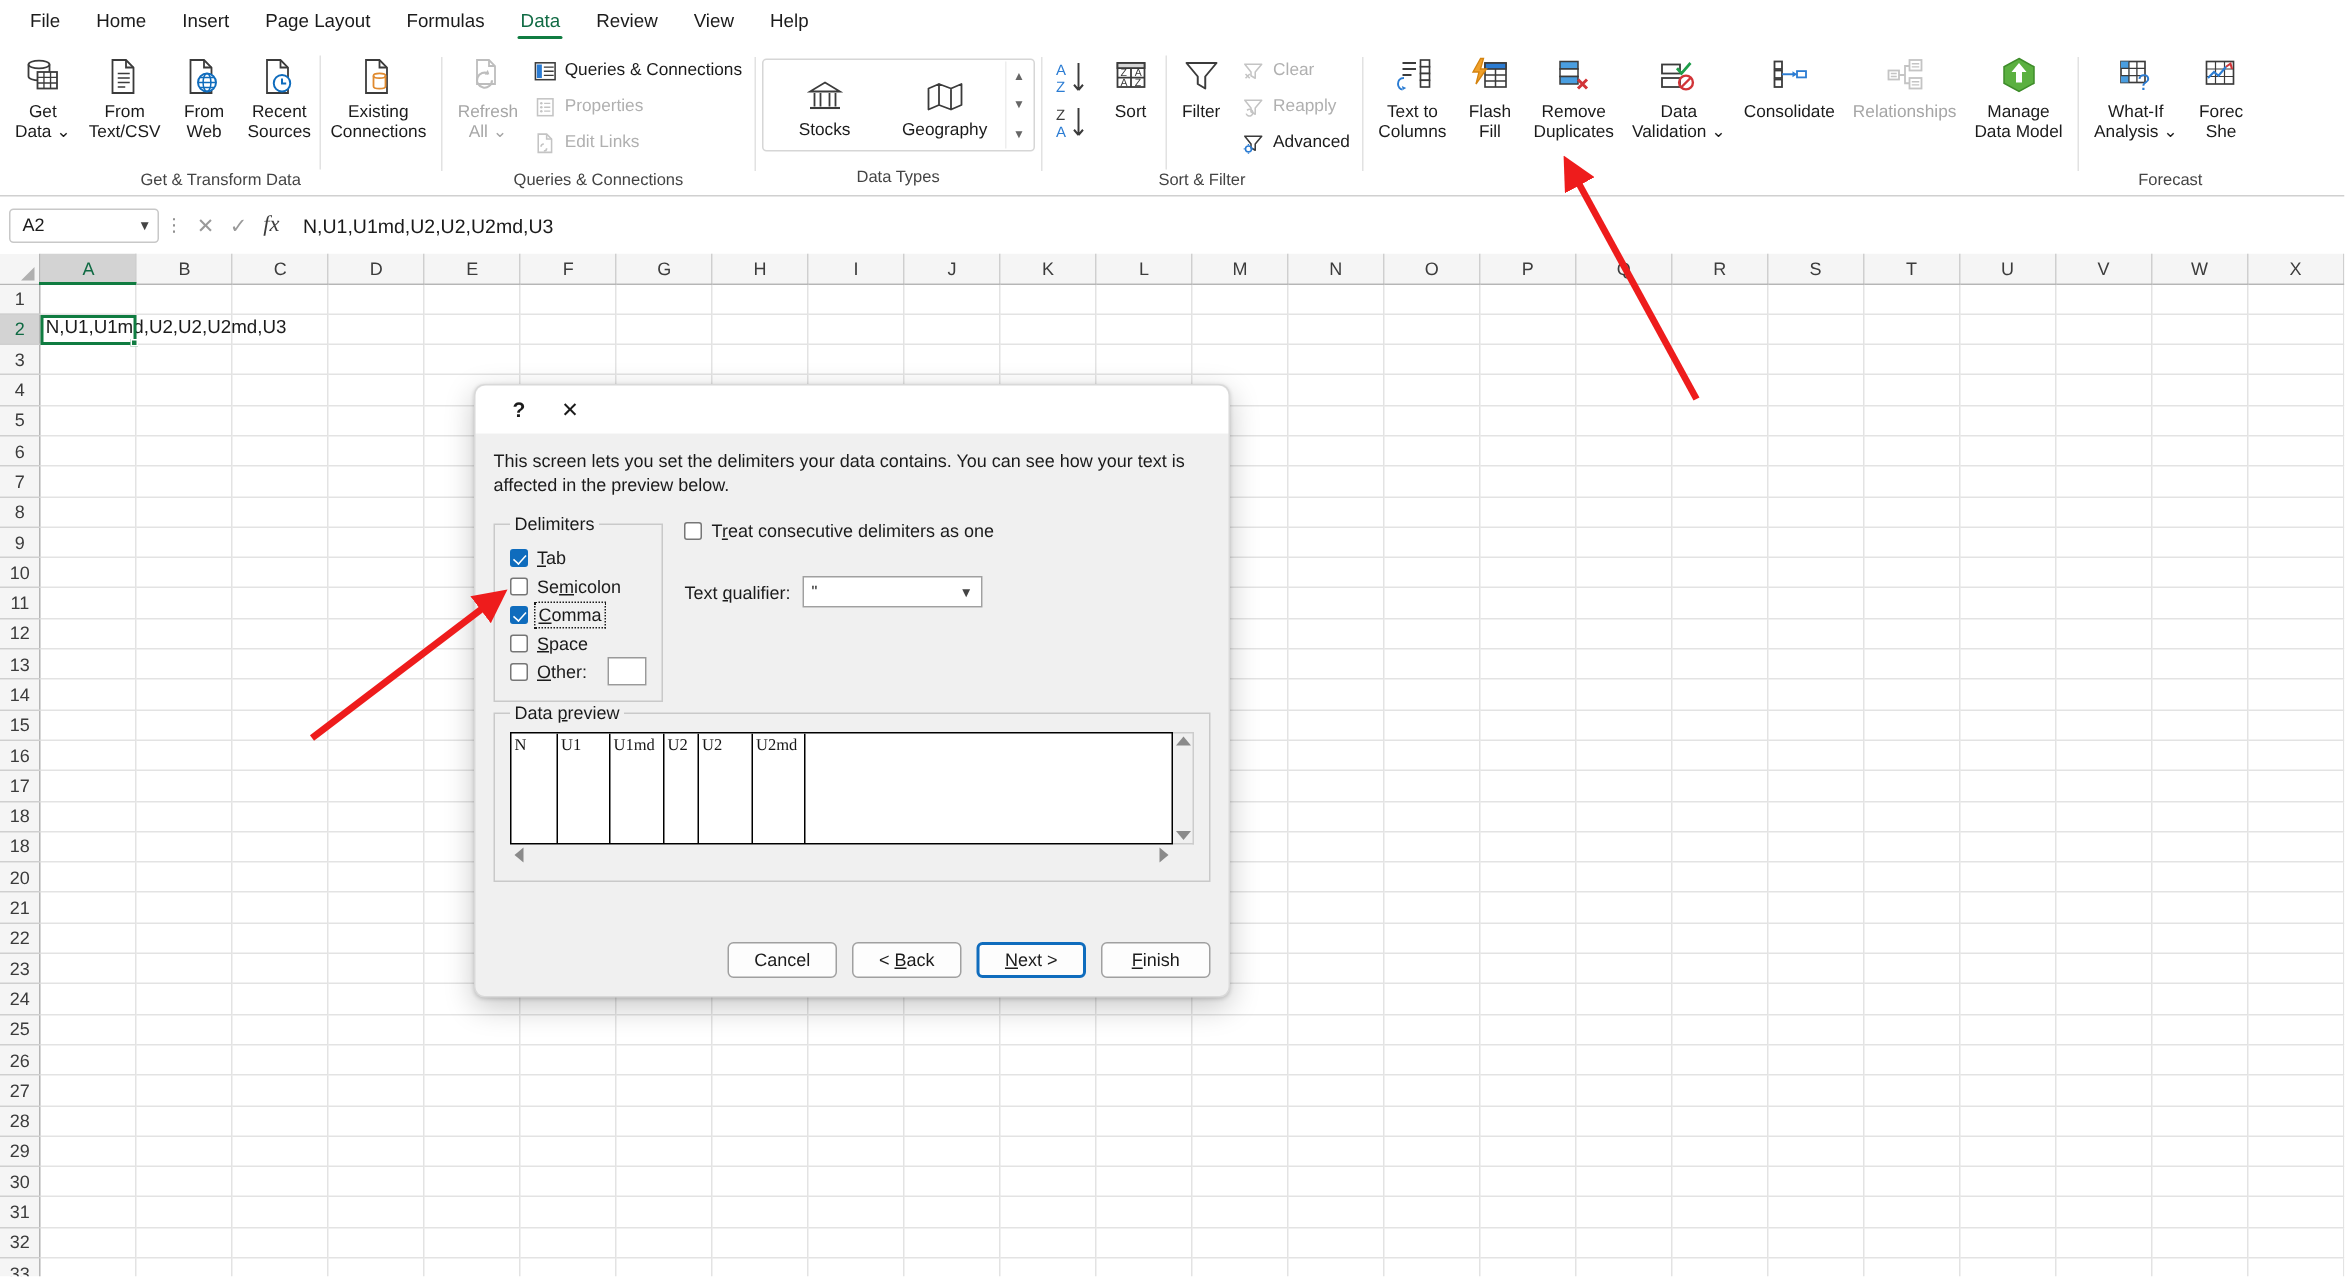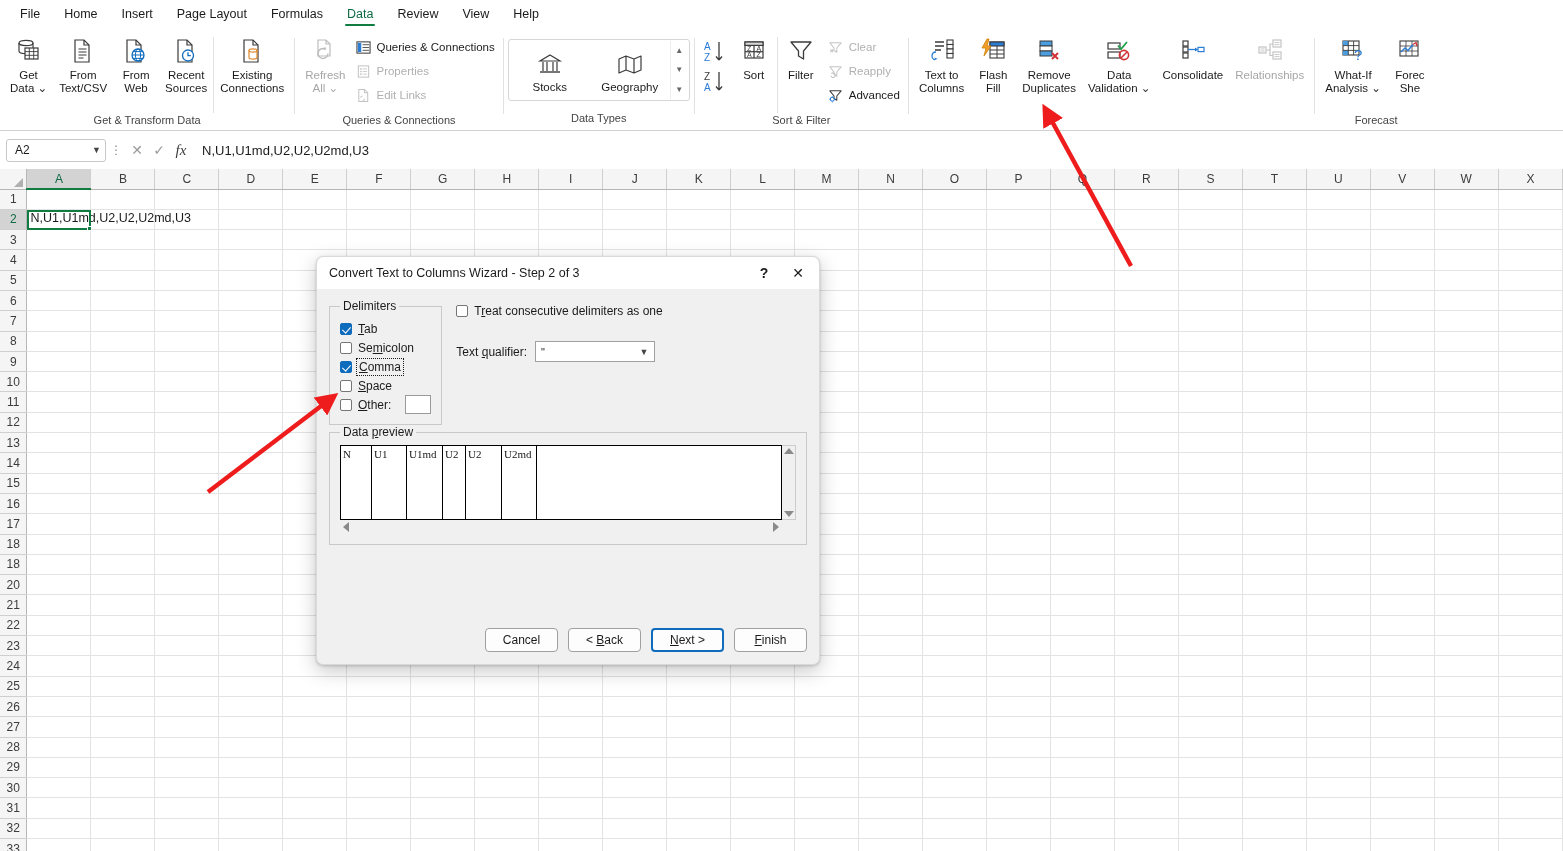--- a/index.html
+++ b/index.html
@@ -561,20 +561,30 @@
               <rect x="4" y="11" width="7" height="6" fill="#fff" stroke="#c4c4c4" stroke-width="1.2"></rect>
               <path d="M5.5 13h4M5.5 15h4" stroke="#c4c4c4" stroke-width="0.9"></path>
               <rect x="18" y="4" width="8" height="7" fill="#fff" stroke="#c4c4c4" stroke-width="1.2"></rect>
               <path d="M19.5 6.5h5M19.5 8.6h5" stroke="#c4c4c4" stroke-width="0.9"></path>
               <rect x="18" y="16" width="8" height="7" fill="#fff" stroke="#c4c4c4" stroke-width="1.2"></rect>
               <path d="M19.5 18.5h5M19.5 20.6h5" stroke="#c4c4c4" stroke-width="0.9"></path>
               <path d="M11 14h4v-6h3M15 14v5.5h3" fill="none" stroke="#c4c4c4" stroke-width="1.2"></path>
             </svg>
           </div>
           <div class="lbl">Relationships</div>
+        </div>
+        <div class="bigbtn">
+          <div class="ic">
+            <svg width="30" height="30" viewBox="0 0 30 30">
+              <path d="M15 3l10 5.5v11L15 25 5 19.5v-11z" fill="#5bb040" stroke="#3e8c2a" stroke-width="1"></path>
+              <path d="M13 9h4v7h3l-5 6-5-6h3z" fill="#fff" transform="rotate(180 15 14)"></path>
+            </svg>
+          </div>
+          <div class="lbl">Manage
+Data Model</div>
         </div>
       </div>
     </div>
     <div class="grp-sep" style="margin-top:10px;"></div>
 
     <div class="grp">
       <div class="grp-items">
         <div class="bigbtn">
           <div class="ic">
             <svg width="30" height="30" viewBox="0 0 30 30">
@@ -1552,30 +1562,30 @@
             <td class="cell" style="width: 64px;"></td>
             <td class="cell" style="width: 64px;"></td>
             <td class="cell" style="width: 64px;"></td>
           </tr>
         </tbody>
     </table>
   </div>
 
   <div class="dlg">
     <div class="dlg-title">
-      <div class="t">Convert Text to Columns Wizard - Step 2 of 3</div>
       <div class="dlg-btn">
           <span style="font-weight:bold;">?</span>
         </div>
       <div class="dlg-btn">
           <span>✕</span>
         </div>
     </div>
 
     <div class="dlg-body">
+      <div class="dlg-desc">This screen lets you set the delimiters your data contains.  You can see how your text is affected in the preview below.</div>
 
       <div class="delim-area">
         <fieldset class="box delim-box">
           <legend>Delimiters</legend>
 
           <div class="chkrow">
             <span class="chk on"></span>
             <span class="chklabel"><u>T</u>ab</span>
           </div>
           <div class="chkrow">

